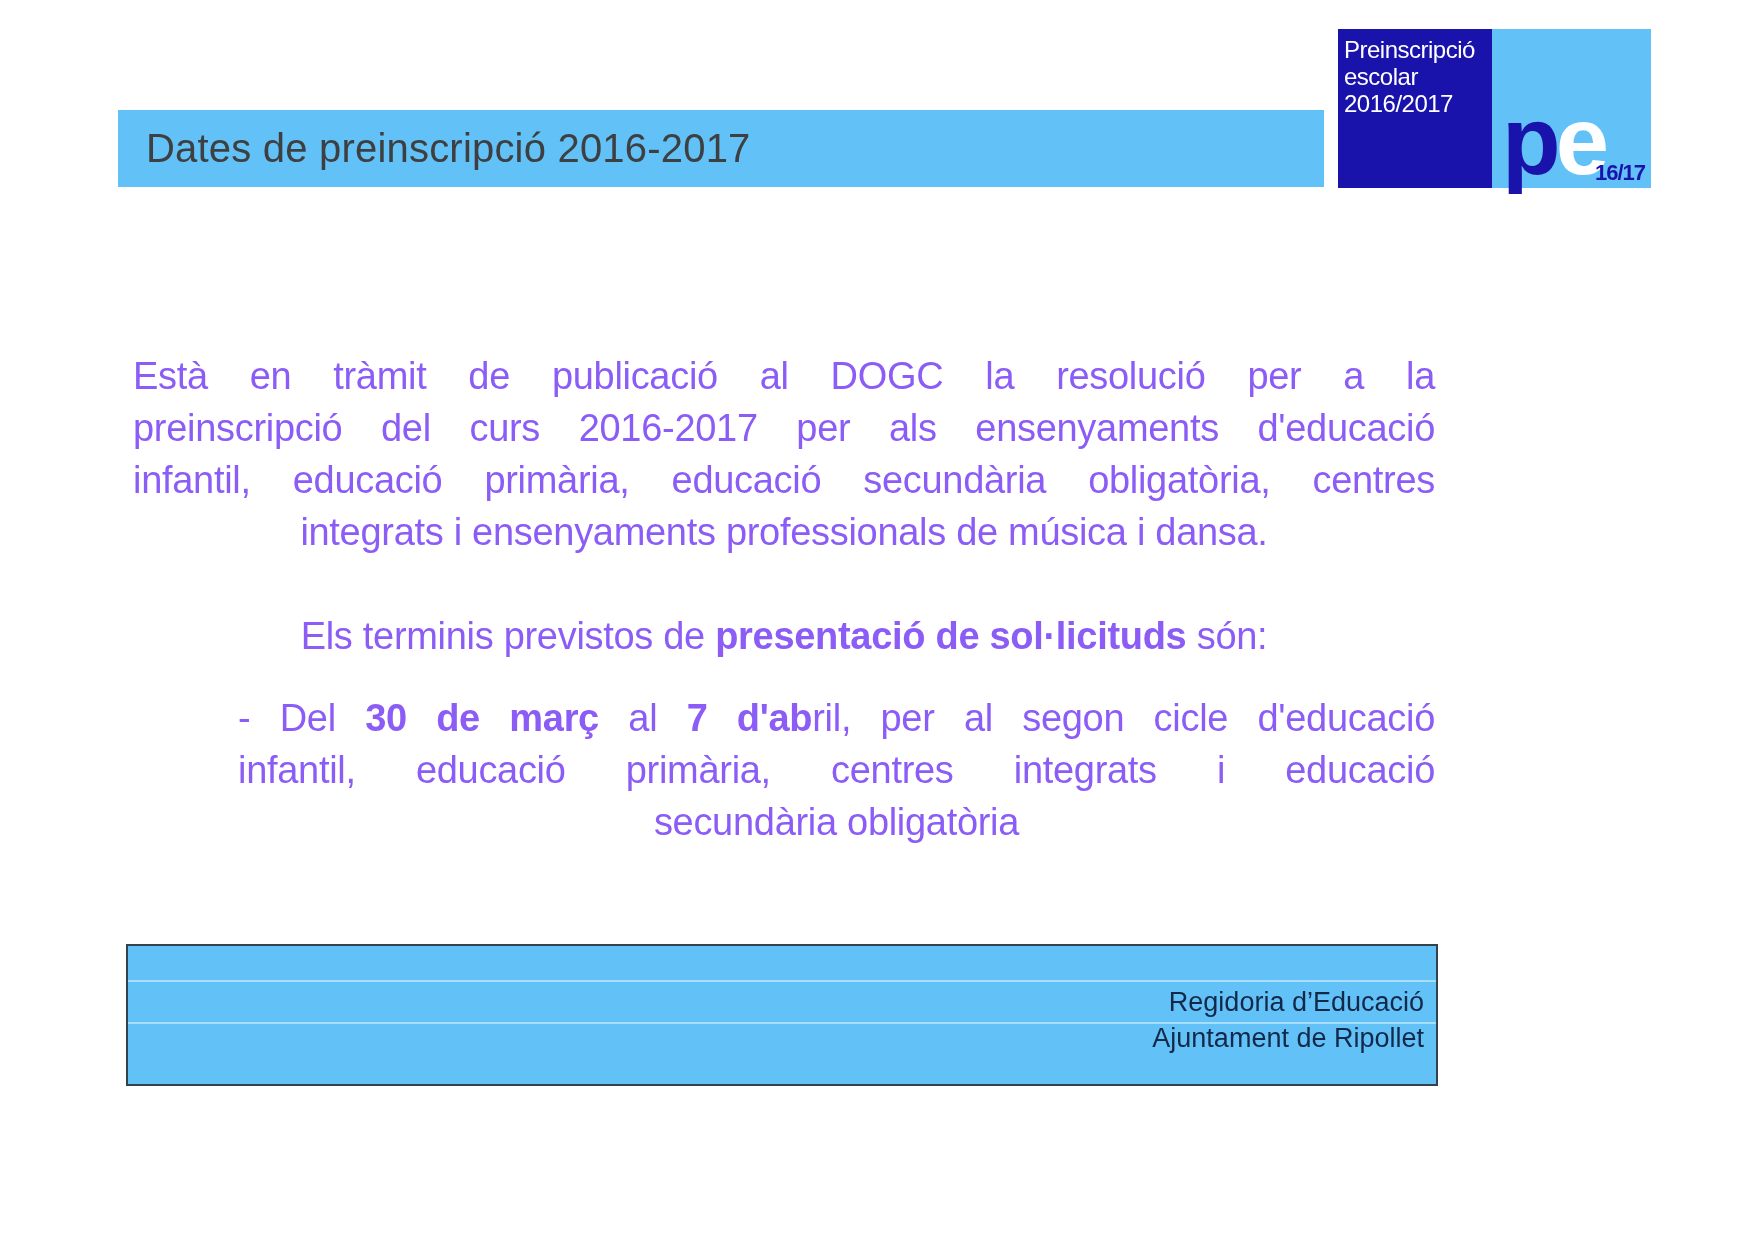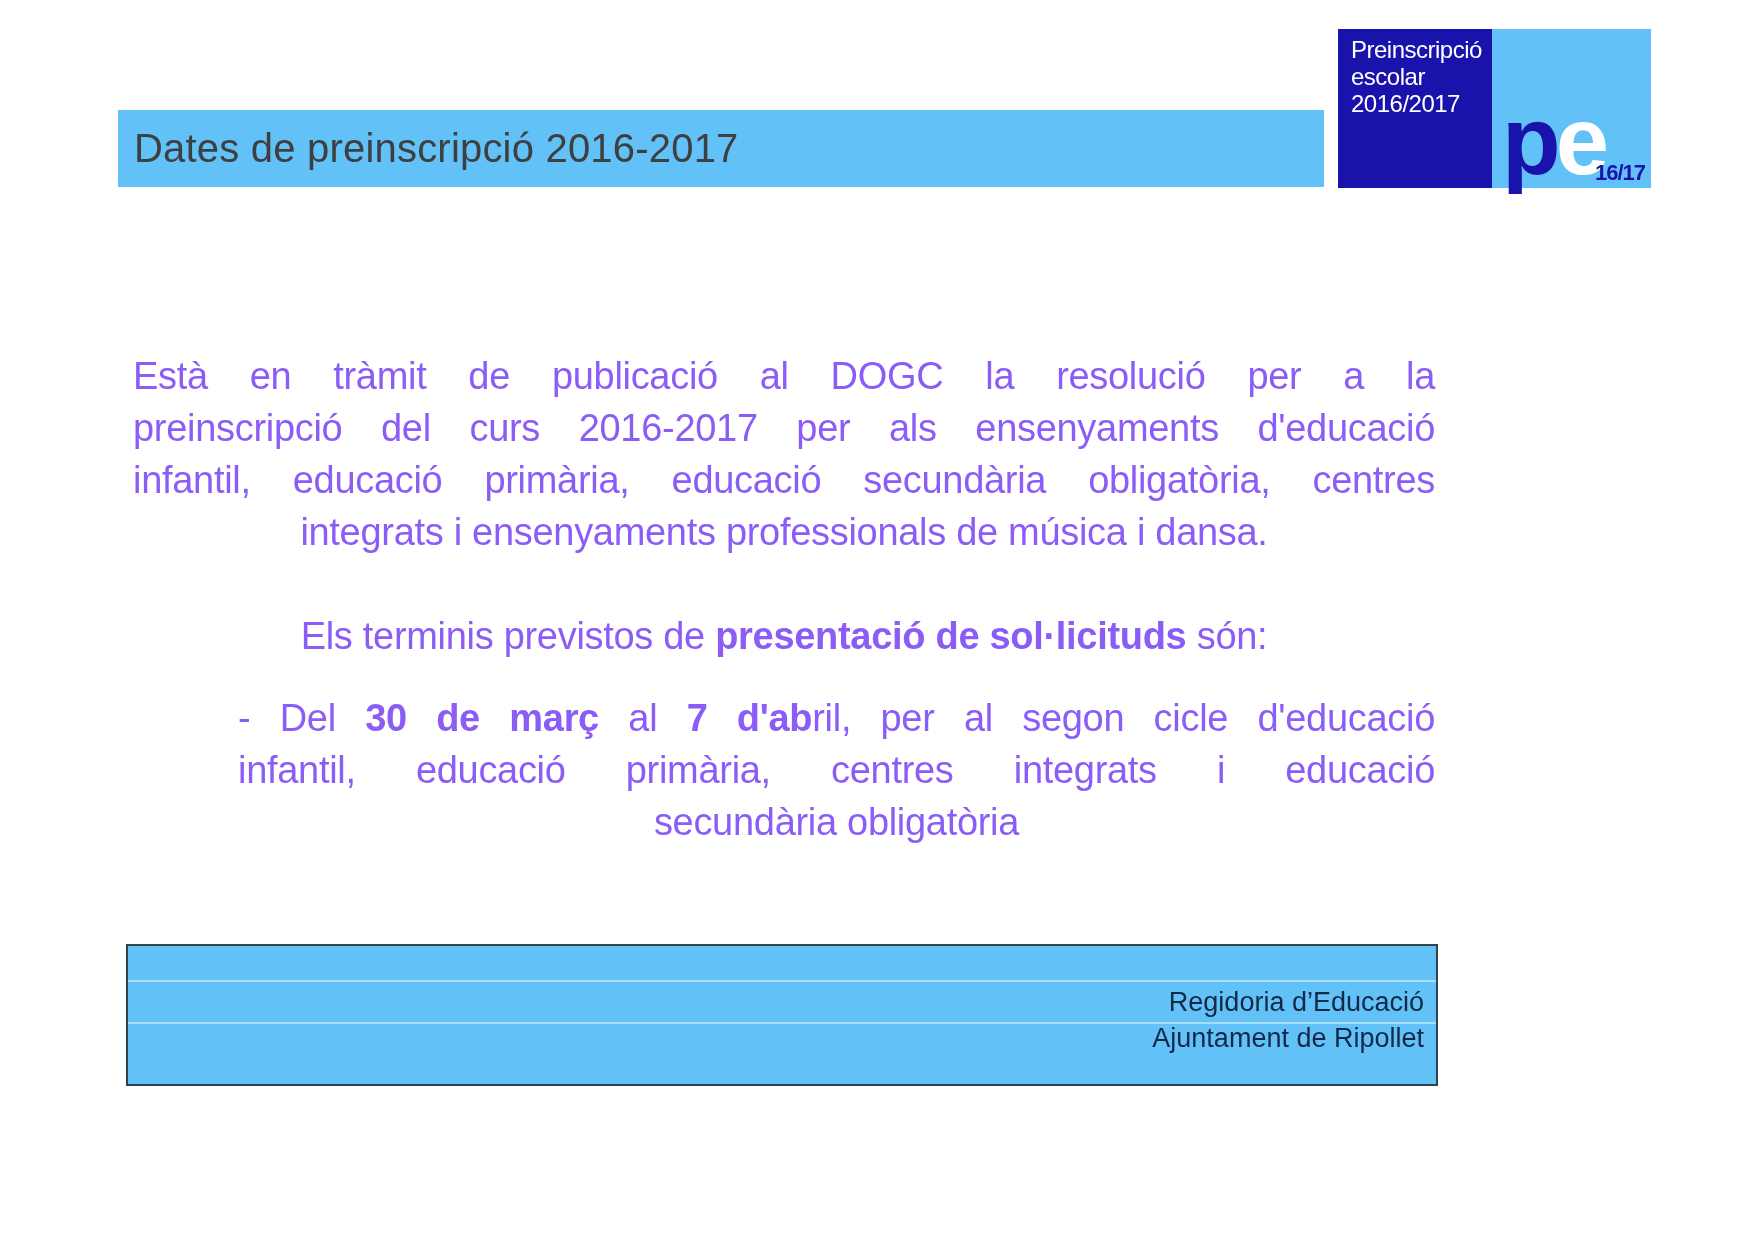--- a/index.html
+++ b/index.html
@@ -14,21 +14,21 @@
     --db: #1a13ab;
   }
 
   
   .title-bar {
     position: absolute;
     left: 118px; top: 110px;
     width: 1206px; height: 77px;
     background: var(--lb);
     display: flex; align-items: center;
-    padding-left: 16px;
+    padding-left: 28px;
     box-sizing: border-box;
   }
   .title-bar h1 {
     margin: 0;
     font-size: 40px;
     font-weight: 400;
     color: #3e3f40;
     letter-spacing: 0.2px;
   }
 
@@ -37,21 +37,21 @@
     position: absolute;
     left: 1338px; top: 29px;
     width: 313px; height: 159px;
     display: flex;
   }
   .logo-left {
     width: 155px; height: 100%;
     background: var(--db);
     color: #ffffff;
     box-sizing: border-box;
-    padding: 7px 0 0 13px;
+    padding: 7px 0 0 6px;
     font-size: 24px;
     line-height: 27px;
     letter-spacing: -0.5px;
   }
   .logo-right {
     position: relative;
     width: 148px; height: 100%;
     background: var(--lb);
     padding-left: 12px;
   }

